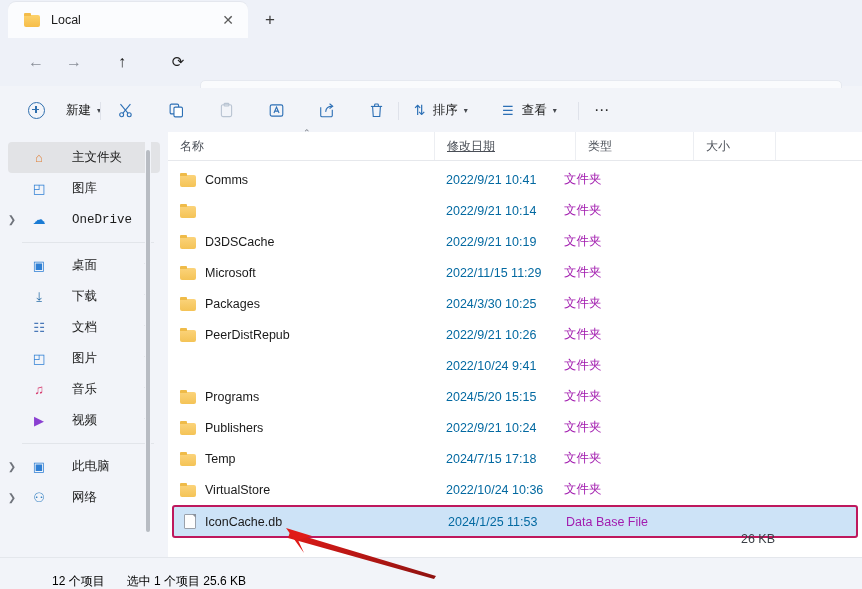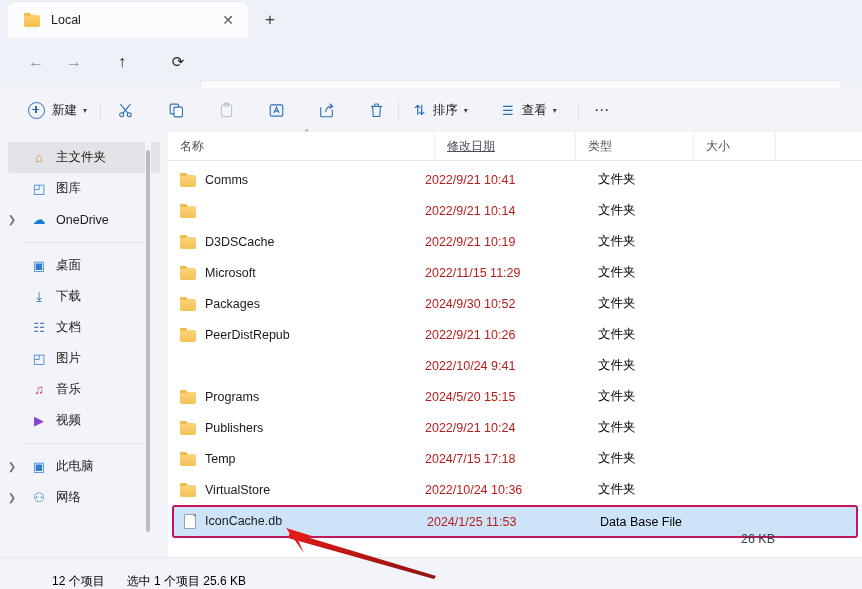--- a/index.html
+++ b/index.html
@@ -88,21 +88,21 @@
   }
   .sb-item{
     position:relative;height:31px;display:flex;align-items:center;
     margin:0 8px;border-radius:4px;font-size:12.5px;color:#1b1b1b;
   }
   .sb-item.selected{background:#e2e3e6;}
   .sb-chev{
     position:absolute;left:-4px;width:16px;text-align:center;font-size:10px;color:#6f737b;
   }
   .sb-ico{width:18px;margin-left:22px;text-align:center;font-size:13px;line-height:14px;}
-  .sb-label{margin-left:8px;}
+  .sb-label{margin-left:24px;font-family:Liberation Mono, monospace;}
   .sb-pin{position:absolute;right:8px;font-size:11px;color:#8b9099;transform:rotate(45deg);}
   .sb-divider{height:1px;background:#e2e5ea;margin:7px 14px 7px 22px;}
   .sb-scroll{
     position:absolute;left:145px;top:10px;width:6px;height:395px;
     background:#f2f4f9;
   }
   .sb-scroll-thumb{position:absolute;left:1px;top:8px;width:4px;height:382px;background:#b8bcc3;border-radius:2px;}
 
   
   .filepane{position:absolute;left:168px;top:0;width:694px;height:425px;background:#fff;}
@@ -119,23 +119,23 @@
   .col-end{left:607px;width:1px;border-left:1px solid #eceef2;}
   .sort-caret{
     position:absolute;left:135px;top:-4px;font-size:9px;color:#7d828b;
   }
 
   .row{
     position:relative;height:31px;display:flex;align-items:center;font-size:12.5px;color:#1a1a1a;
     margin:0 4px;border-radius:3px;
   }
   .row.selected{background:#cde3f7;border:2px solid #be185d;height:29px;}
-  .cell-name{position:absolute;left:8px;display:flex;align-items:flex-start;}
-  .cell-date{position:absolute;left:253px;color:#b91c1c;}
-  .cell-type{position:absolute;left:426px;color:#000000;}
+  .cell-name{position:absolute;left:8px;display:flex;align-items:flex-end;}
+  .cell-date{position:absolute;left:274px;color:#0369a1;}
+  .cell-type{position:absolute;left:392px;color:#a21caf;}
   .cell-size{position:absolute;left:525px;width:76px;text-align:right;color:#3b3f46;margin-top:35px;}
   .row-folder-ico{width:17px;height:14px;position:relative;margin-right:8px;}
   .row-folder-ico::before{
     content:"";position:absolute;left:0;top:2px;width:16px;height:12px;
     background:linear-gradient(180deg,#fbd37a,#f4c356);border-radius:1px 2px 2px 2px;
   }
   .row-folder-ico::after{
     content:"";position:absolute;left:0;top:0;width:7px;height:3px;background:#efbb49;border-radius:1px 1px 0 0;
   }
   .row-file-ico{
@@ -192,21 +192,21 @@
       <span class="crumb">AppData</span>
       <span class="crumb-sep">›</span>
       <span class="crumb">Local</span>
       <span class="crumb-sep">›</span>
     </div>
   </div>
 
   <div class="cmdbar">
     <div class="cmd" style="left:22px;">
       <span class="ico-plus"></span>
-      <span style="margin-left:7px;">新建</span>
+      <span style="margin-left:21px;">新建</span>
       <span class="cmd-caret">▾</span>
     </div>
 
     <div class="cmd-sep" style="left:100px;"></div>
 
     <div class="cmd" style="left:112px;">
       <svg width="17" height="17" viewBox="0 0 20 20">
         <g fill="none" stroke="#2c6fb5" stroke-width="1.3">
           <circle cx="4.3" cy="15" r="2.3"></circle>
             <circle cx="13.2" cy="15" r="2.3"></circle>
@@ -398,21 +398,21 @@
             </span>
             <span class="cell-date">2022/11/15 11:29</span>
             <span class="cell-type">文件夹</span>
             <span class="cell-size"></span>
           </div>
           <div class="row">
             <span class="cell-name">
               <span class="row-folder-ico"></span>
               <span>Packages</span>
             </span>
-            <span class="cell-date">2024/9/30 10:52</span>
+            <span class="cell-date">2024/3/30 10:25</span>
             <span class="cell-type">文件夹</span>
             <span class="cell-size"></span>
           </div>
           <div class="row">
             <span class="cell-name">
               <span class="row-folder-ico"></span>
               <span>PeerDistRepub</span>
             </span>
             <span class="cell-date">2022/9/21 10:26</span>
             <span class="cell-type">文件夹</span>

